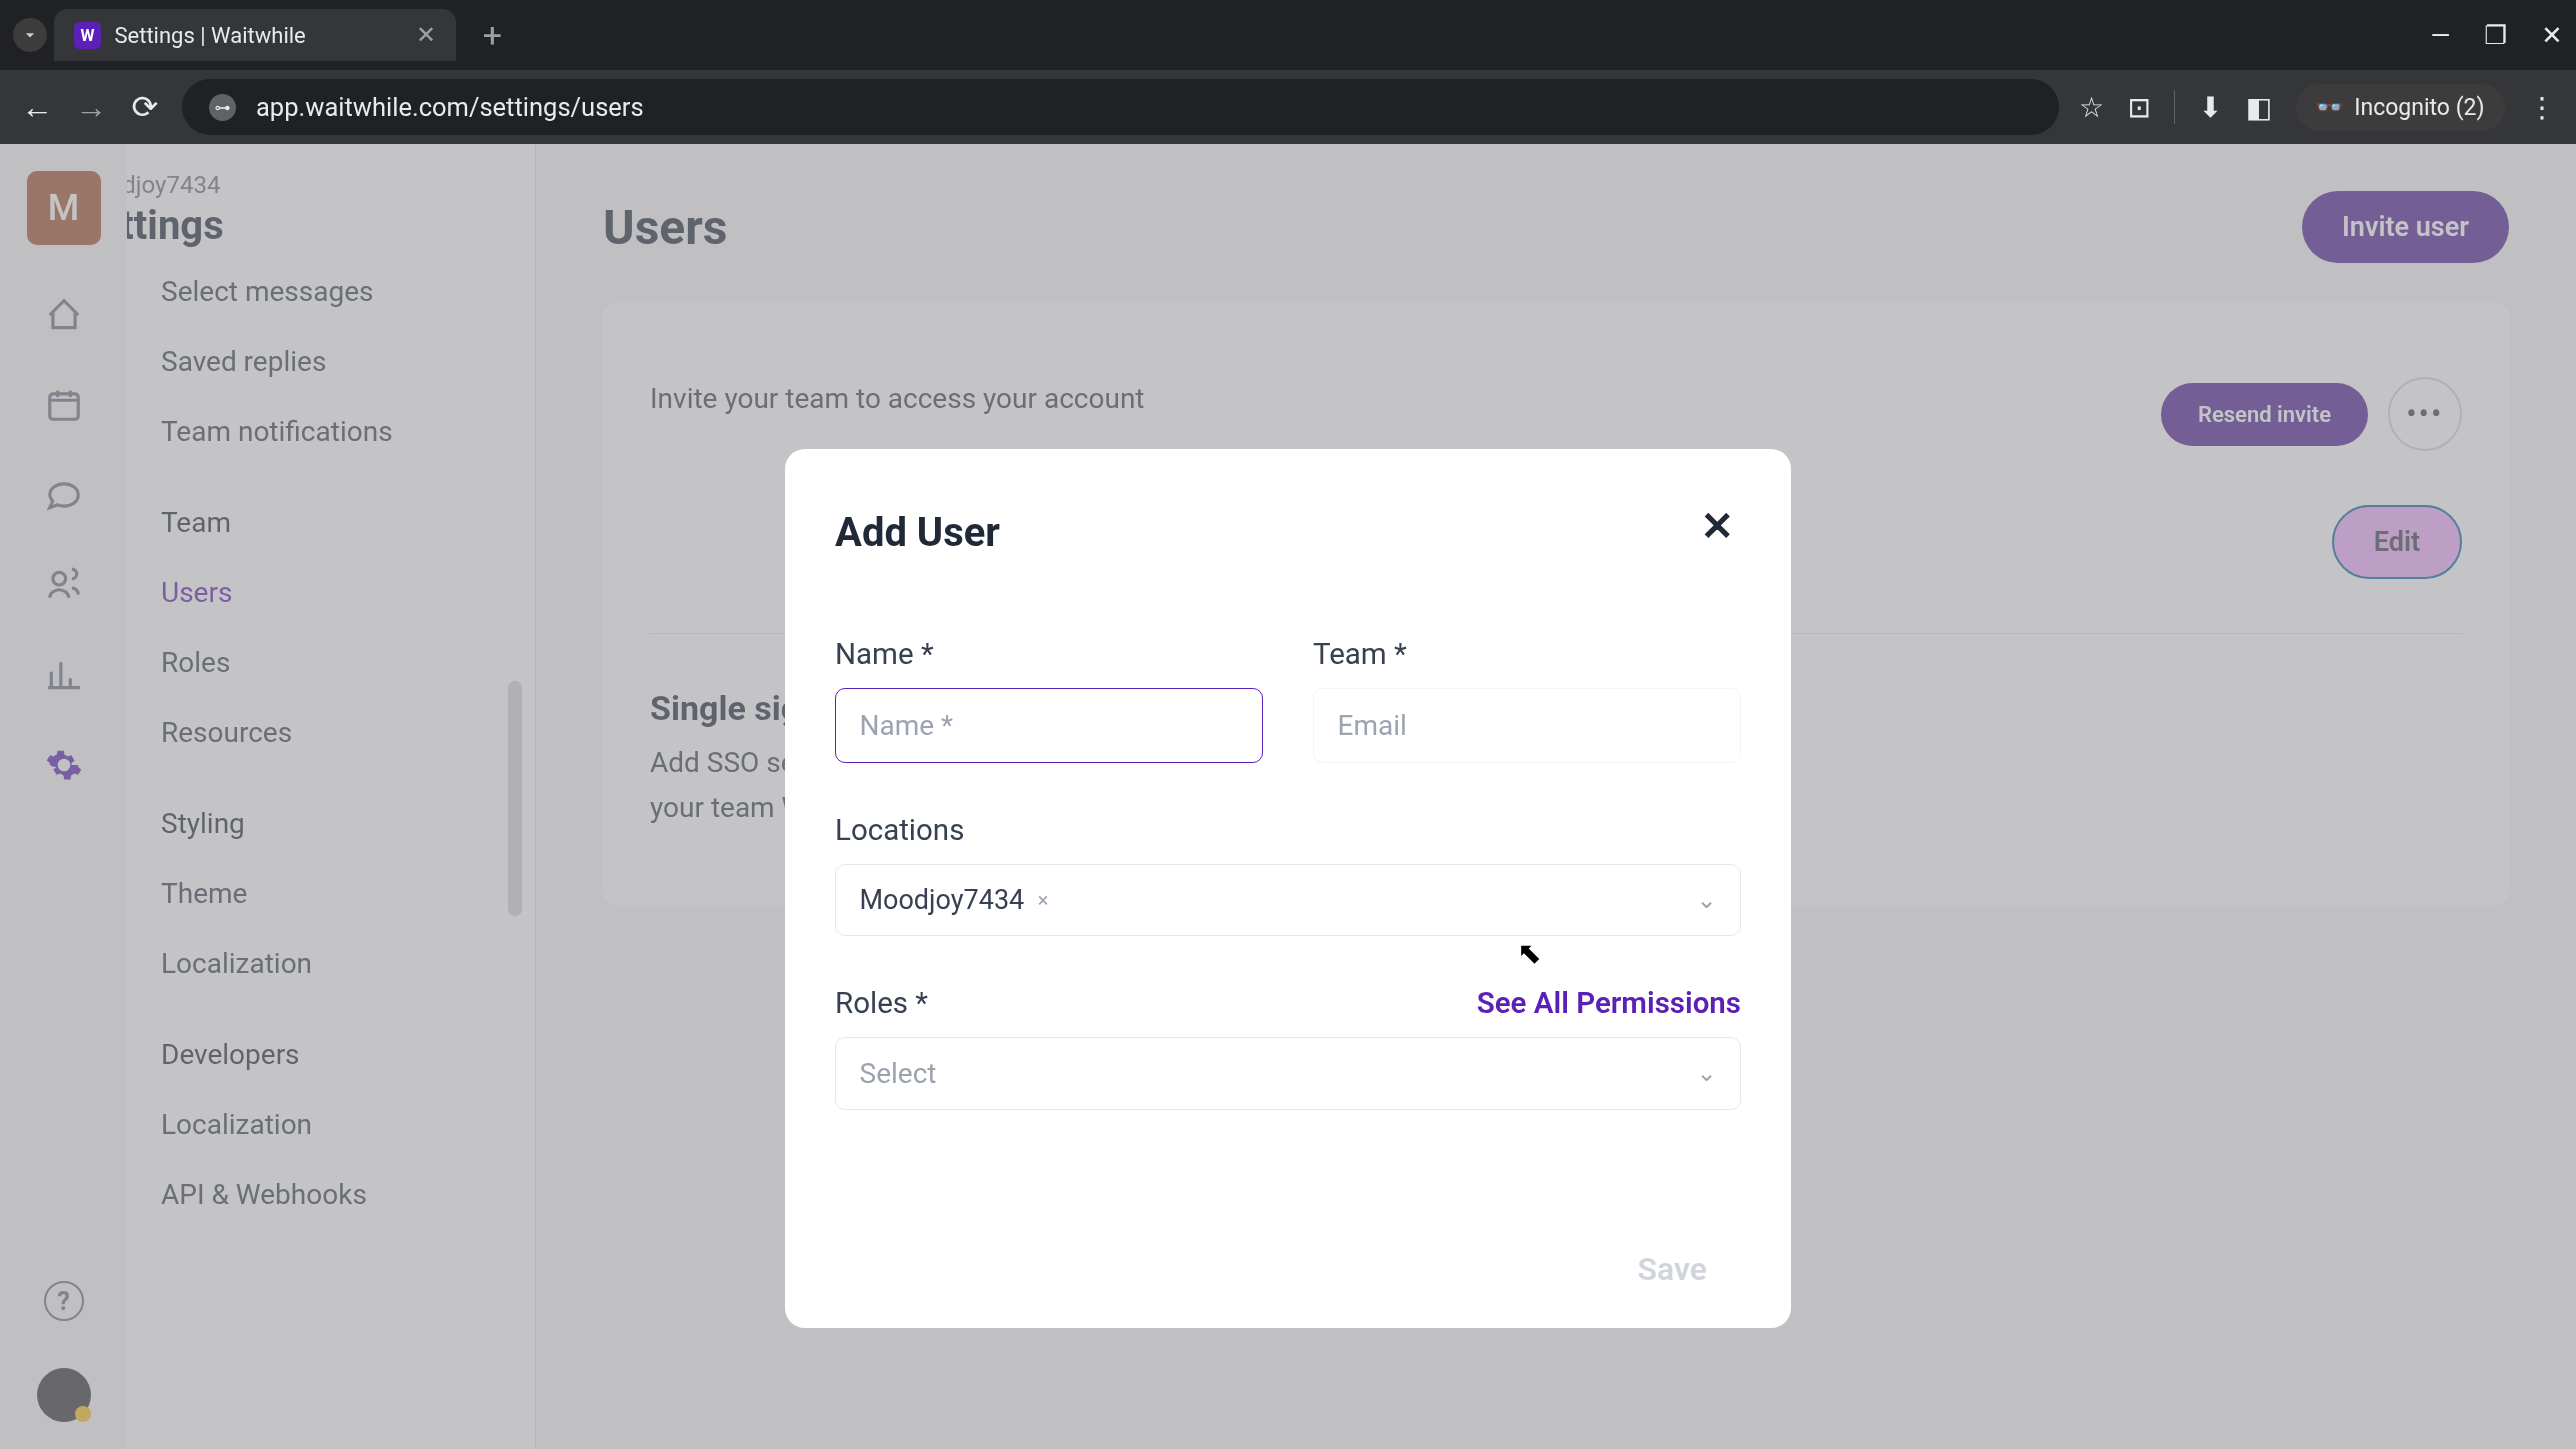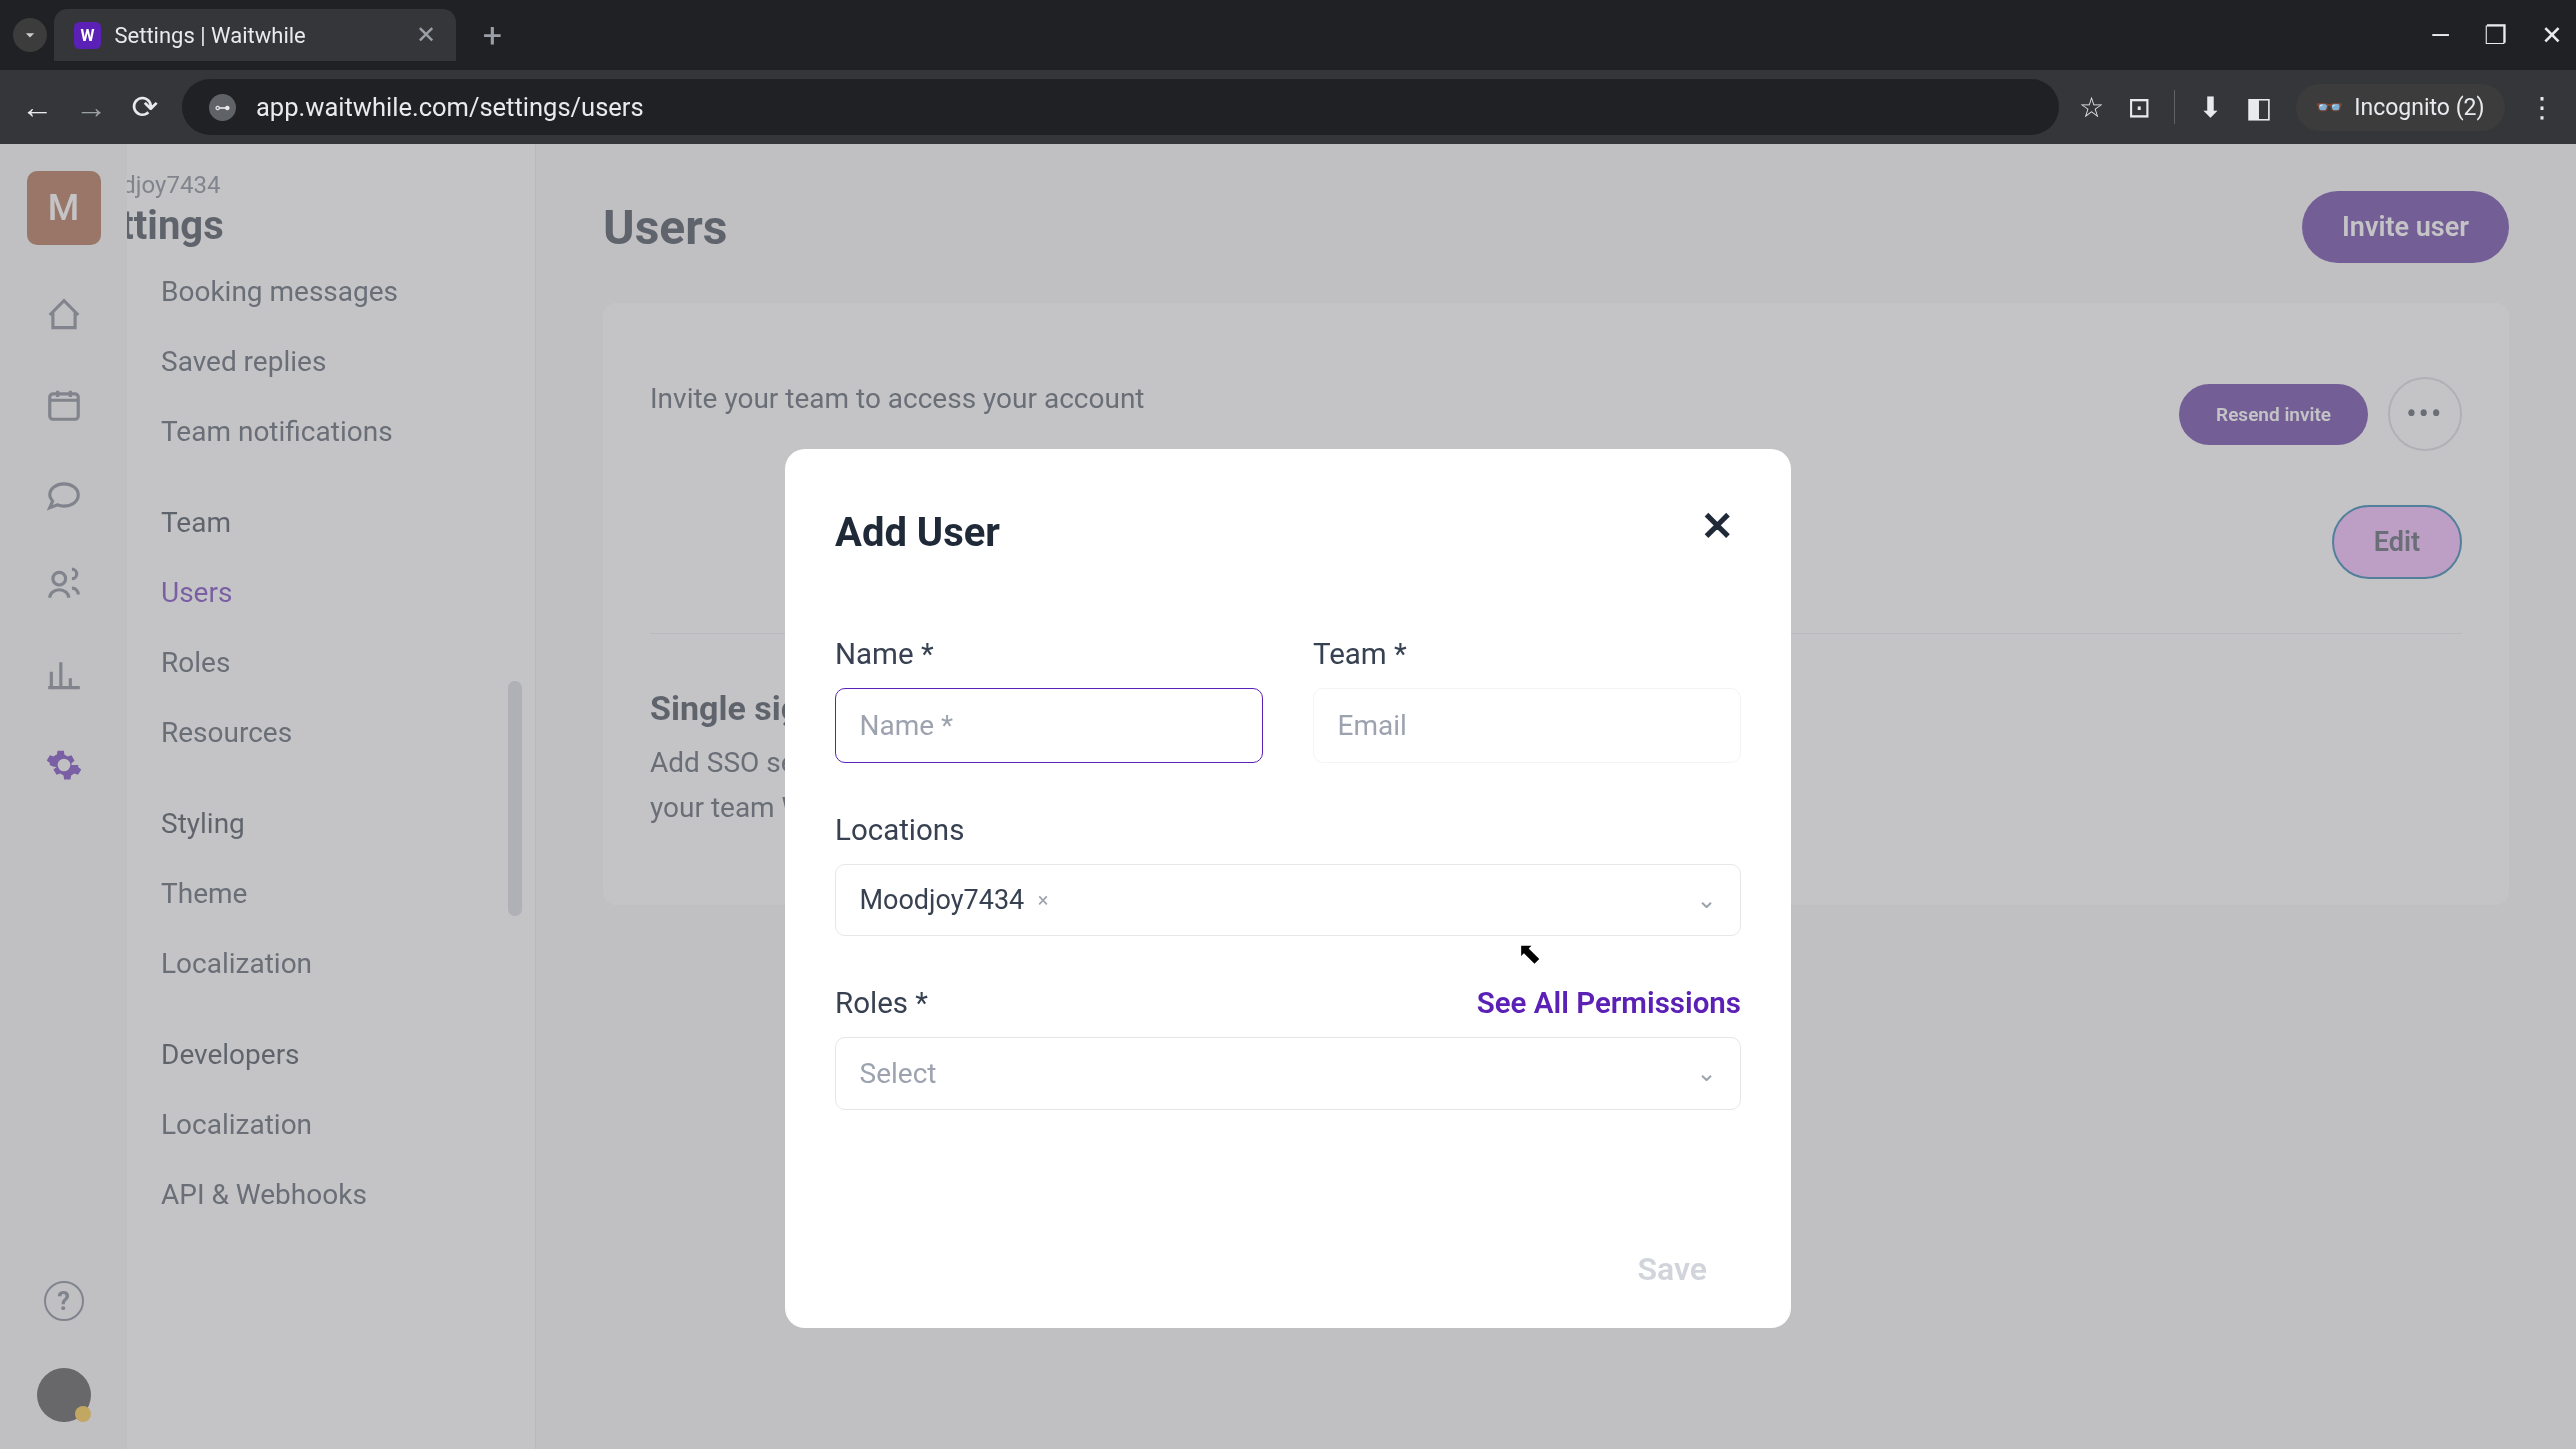--- a/index.html
+++ b/index.html
@@ -51,21 +51,21 @@
     
     .main-content { flex: 1; padding: 47px 67px; background: #f5f5f7; overflow: hidden; }
     .page-header { display: flex; align-items: center; justify-content: space-between; margin-bottom: 40px; }
     .page-title { font-size: 48px; font-weight: 700; color: #1f2937; }
     .invite-btn { background: #4c1d95; color: white; font-size: 27px; font-weight: 600; padding: 20px 40px; border: none; border-radius: 40px; cursor: pointer; }
     
     .content-card { background: #fff; border-radius: 13.4px; padding: 47px; }
     .card-row { display: flex; justify-content: space-between; align-items: flex-start; padding: 27px 0; }
     .card-text { font-size: 28px; color: #374151; line-height: 1.6; max-width: 60%; }
     .card-actions { display: flex; gap: 20px; align-items: center; }
-    .resend-btn { background: #4c1d95; color: white; font-size: 19px; font-weight: 600; padding: 19px 37px; border: none; border-radius: 40px; cursor: pointer; }
+    .resend-btn { background: #4c1d95; color: white; font-size: 22px; font-weight: 600; padding: 19px 37px; border: none; border-radius: 40px; cursor: pointer; }
     .more-btn { width: 74px; height: 74px; border: 2px solid #d1d5db; background: white; border-radius: 50%; display: flex; align-items: center; justify-content: center; font-size: 27px; letter-spacing: 2.7px; color: #374151; cursor: pointer; font-weight: bold; }
     .edit-btn { padding: 19px 40px; border: 2px solid #0369a1; background: #f0abfc; border-radius: 40px; font-size: 27px; color: #374151; font-weight: 600; cursor: pointer; }
     .section-divider { height: 0.7px; background: #e5e7eb; margin: 27px 0; }
     .section-title-inline { font-size: 34px; font-weight: 700; color: #1f2937; margin-bottom: 13.4px; }
     
     
     .modal-overlay { position: absolute; inset: 0; background: rgba(148, 148, 152, 0.55); display: flex; align-items: center; justify-content: center; padding-top: 184px; }
     .modal { background: white; border-radius: 20px; width: 1006px; padding: 60px 50px 27px 50px; position: relative; }
     .modal-title { font-size: 40px; font-weight: 700; color: #1f2937; }
     .modal-close { position: absolute; top: 54px; right: 57px; font-size: 40px; color: #1f2937; cursor: pointer; background: none; border: none; font-weight: bold; }
@@ -175,21 +175,21 @@
       </div>
     </div>
   </div>
 
   <div class="settings-sidebar">
     <div class="sidebar-header">
       <div class="sidebar-breadcrumb">Moodjoy7434</div>
       <div class="sidebar-title">Settings</div>
     </div>
     <div class="sidebar-nav">
-      <div class="nav-item">Booking messages</div>
+      <div class="nav-item">Select messages</div>
       <div class="nav-item">Saved replies</div>
       <div class="nav-item">Team notifications</div>
       <div class="nav-section">Team</div>
       <div class="nav-item active">Users</div>
       <div class="nav-item">Roles</div>
       <div class="nav-item">Resources</div>
       <div class="nav-section">Styling</div>
       <div class="nav-item">Theme</div>
       <div class="nav-item">Localization</div>
       <div class="nav-section">Developers</div>

